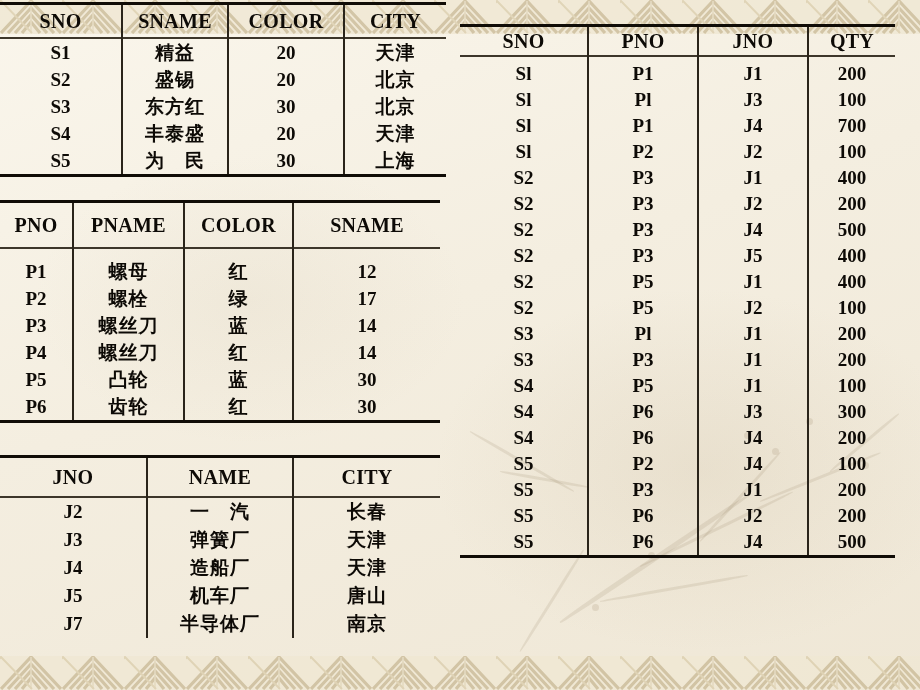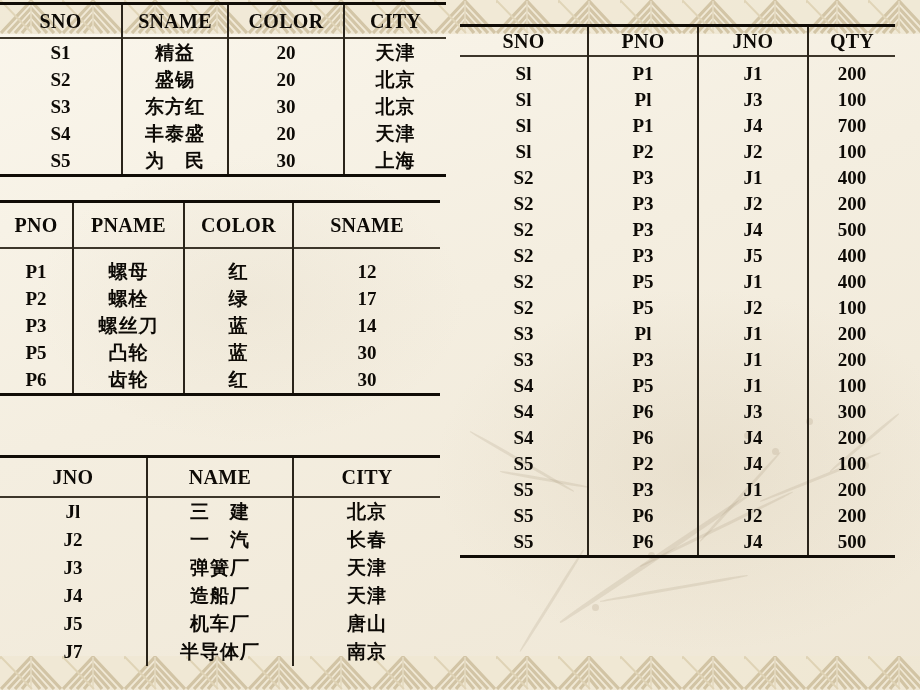--- a/index.html
+++ b/index.html
@@ -243,20 +243,26 @@
         <td class="vline cjk">绿</td>
         <td class="code">17</td>
       </tr>
       <tr>
         <td class="vline code">P3</td>
         <td class="vline cjk">螺丝刀</td>
         <td class="vline cjk">蓝</td>
         <td class="code">14</td>
       </tr>
       <tr>
+        <td class="vline code">P4</td>
+        <td class="vline cjk">螺丝刀</td>
+        <td class="vline cjk">红</td>
+        <td class="code">14</td>
+      </tr>
+      <tr>
         <td class="vline code">P5</td>
         <td class="vline cjk">凸轮</td>
         <td class="vline cjk">蓝</td>
         <td class="code">30</td>
       </tr>
       <tr class="rule-bottom">
         <td class="vline code">P6</td>
         <td class="vline cjk">齿轮</td>
         <td class="vline cjk">红</td>
         <td class="code">30</td>
@@ -271,25 +277,20 @@
         <col class="j-c2">
     </colgroup>
     <thead>
       <tr class="hrow rule-top rule-head">
         <th class="vline code">JNO</th>
         <th class="vline code">NAME</th>
         <th class="code">CITY</th>
       </tr>
     </thead>
     <tbody>
-      <tr class="first-body">
-        <td class="vline code">Jl</td>
-        <td class="vline cjk">三　建</td>
-        <td class="cjk">北京</td>
-      </tr>
       <tr>
         <td class="vline code">J2</td>
         <td class="vline cjk">一　汽</td>
         <td class="cjk">长春</td>
       </tr>
       <tr>
         <td class="vline code">J3</td>
         <td class="vline cjk">弹簧厂</td>
         <td class="cjk">天津</td>
       </tr>

